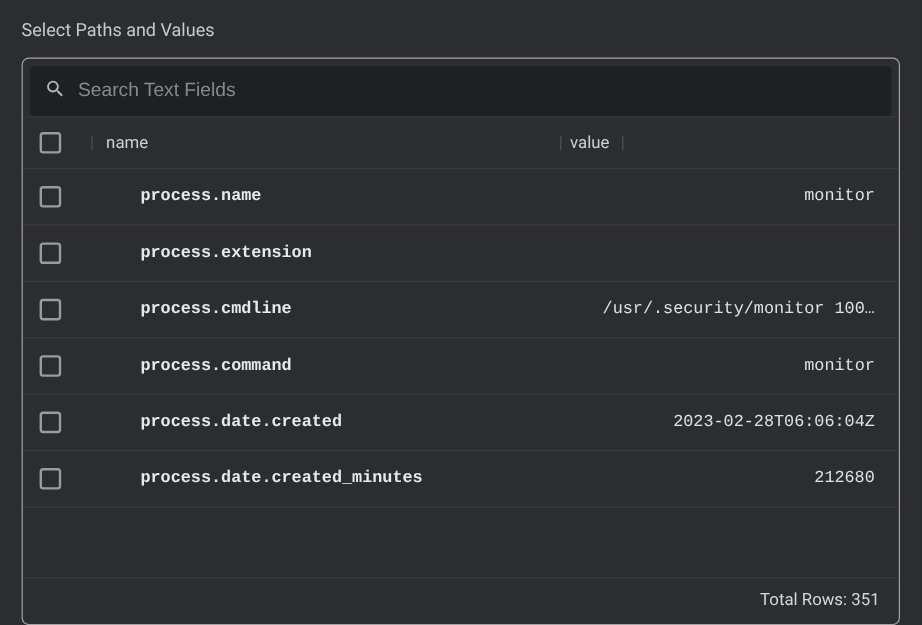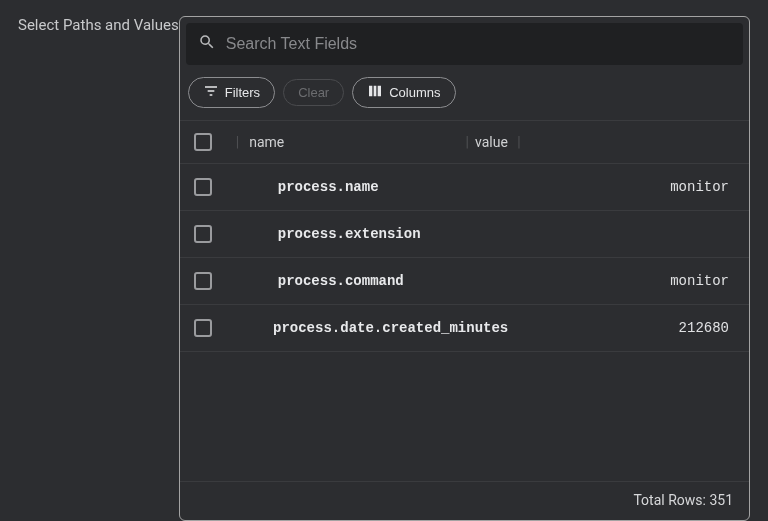--- a/index.html
+++ b/index.html
@@ -9,21 +9,21 @@
     background: #2c2d30;
     font-family: -apple-system, BlinkMacSystemFont, "Segoe UI", Roboto, Helvetica, Arial, sans-serif;
     color: #d6d7d9;
     overflow: hidden;
   }
   .panel {
     padding: 16px 18px 0 18px;
     width: 100%;
     height: 100%;
     display: flex;
-    flex-direction: row;
+    flex-direction: column;
   }
   .panel-title {
     font-size: 15px;
     color: #c8c9cb;
     font-weight: 400;
     margin-bottom: 14px;
   }
   .card {
     flex: 1;
     border: 1px solid #a3a3a3;
@@ -155,41 +155,20 @@
       <div class="search">
         <span>
           <svg viewBox="0 0 24 24">
               <path d="M15.5 14h-.79l-.28-.27A6.471 6.471 0 0016 9.5 6.5 6.5 0 109.5 16a6.471 6.471 0 004.23-1.57l.27.28v.79l5 4.99L20.49 19l-4.99-5zm-6 0C7.01 14 5 11.99 5 9.5S7.01 5 9.5 5 14 7.01 14 9.5 11.99 14 9.5 14z"></path>
             </svg>
         </span>
         <input type="text" placeholder="Search Text Fields" style="">
       </div>
     </div>
 
-    <div class="toolbar">
-      <button class="pill">
-        <span>
-          <svg viewBox="0 0 24 24">
-              <path d="M3 5h18v2H3V5zm4 6h10v2H7v-2zm3 6h4v2h-4v-2z"></path>
-            </svg>
-        </span>
-        <span>Filters</span>
-      </button>
-      <button class="pill ghost">
-        <span>Clear</span>
-      </button>
-      <button class="pill">
-        <span>
-          <svg viewBox="0 0 24 24">
-              <path d="M3 4h5v16H3V4zm7 0h4v16h-4V4zm6 0h5v16h-5V4z"></path>
-            </svg>
-        </span>
-        <span>Columns</span>
-      </button>
-    </div>
 
     <div class="table-head">
       <div class="col-check">
         <div class="checkbox"></div>
       </div>
       <span class="vsep">|</span>
       <div class="col-path">name</div>
       <span class="vsep">|</span>
       <div class="col-value">
         <span>value</span>
@@ -209,22 +188,36 @@
           <div class="col-check">
             <div class="checkbox"></div>
           </div>
           <div class="path">process.extension</div>
           <div class="value"></div>
         </div>
         <div class="row">
           <div class="col-check">
             <div class="checkbox"></div>
           </div>
+          <div class="path">process.cmdline</div>
+          <div class="value">/usr/.security/monitor 100…</div>
+        </div>
+        <div class="row">
+          <div class="col-check">
+            <div class="checkbox"></div>
+          </div>
           <div class="path">process.command</div>
           <div class="value">monitor</div>
+        </div>
+        <div class="row">
+          <div class="col-check">
+            <div class="checkbox"></div>
+          </div>
+          <div class="path">process.date.created</div>
+          <div class="value">2023-02-28T06:06:04Z</div>
         </div>
         <div class="row">
           <div class="col-check">
             <div class="checkbox"></div>
           </div>
           <div class="path">process.date.created_minutes</div>
           <div class="value">212680</div>
         </div>
       </div>
 

